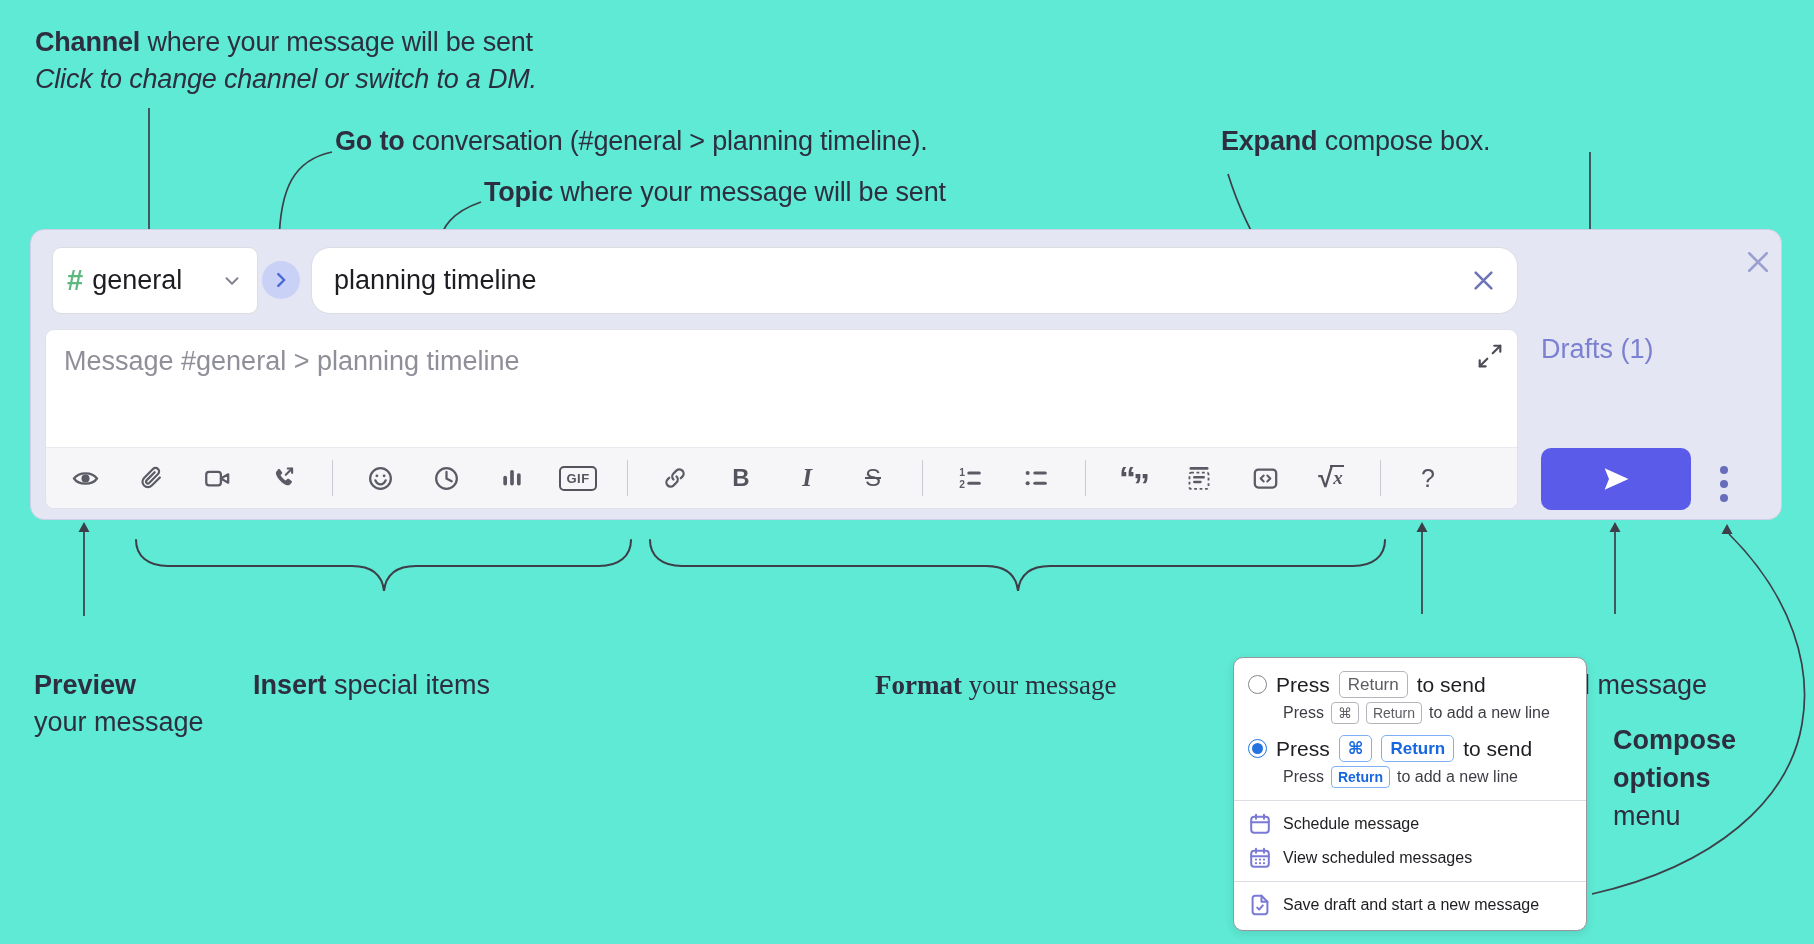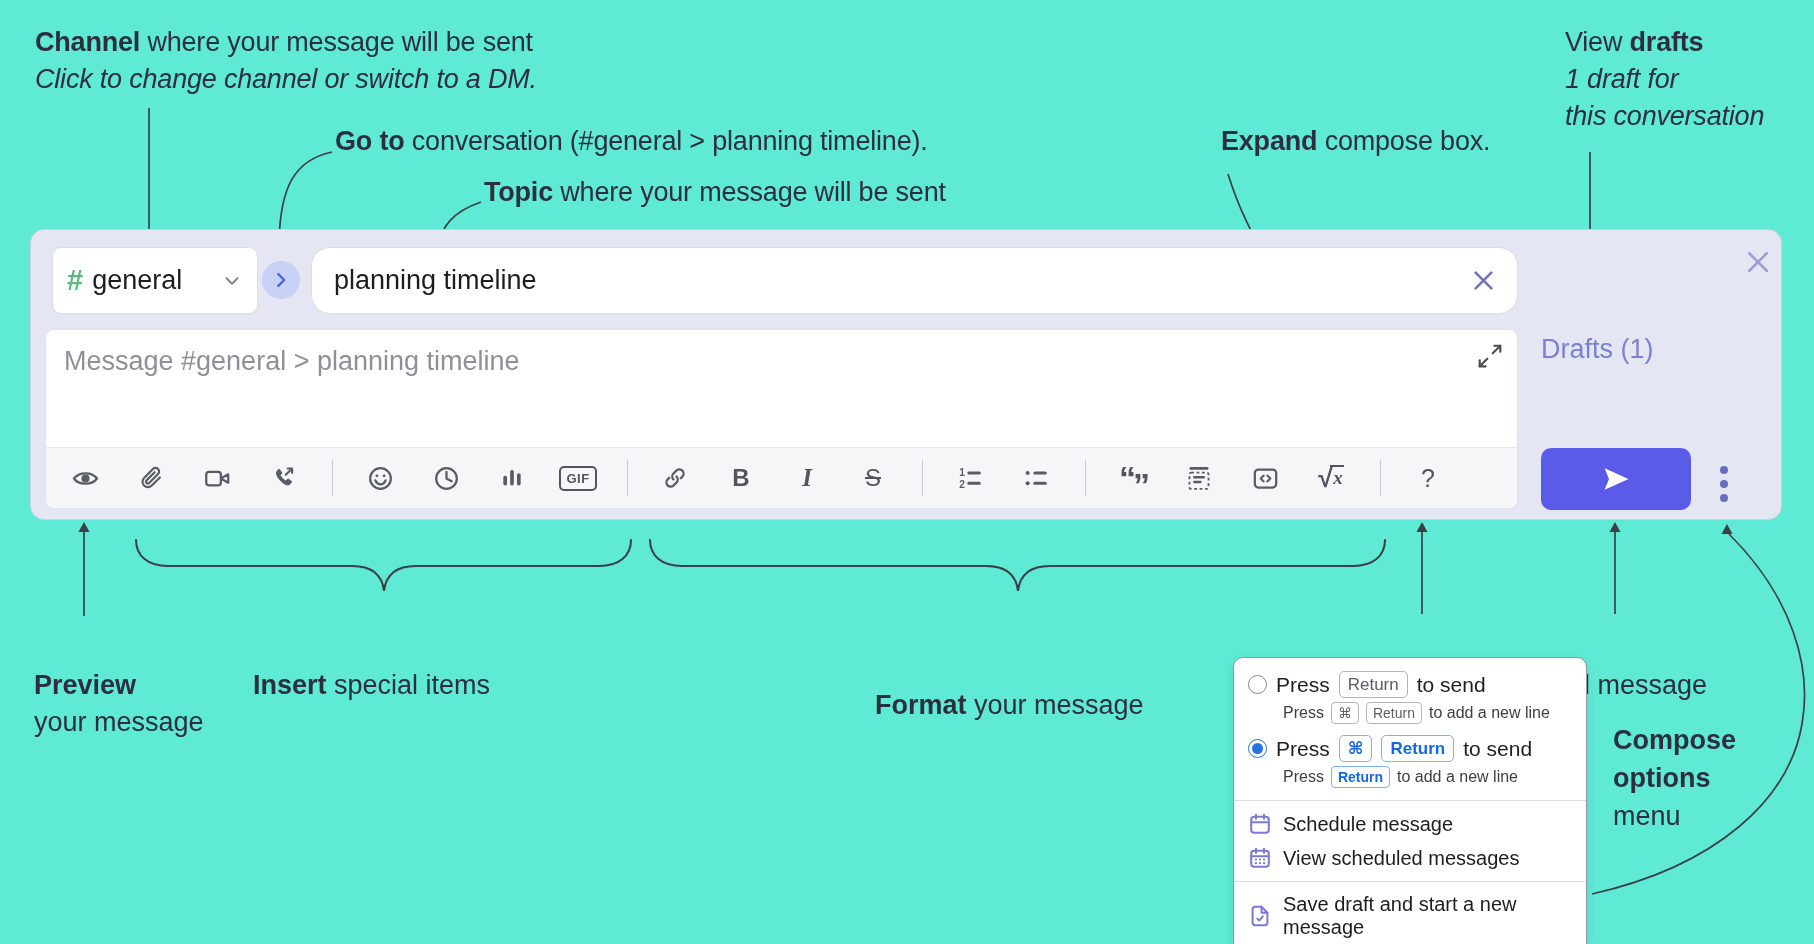--- a/index.html
+++ b/index.html
@@ -59,21 +59,21 @@
   .opt-main{display:flex;align-items:center;gap:9px;padding:5px 14px 2px;font-size:21px;color:#1d1d22;}
   .opt-sub{display:flex;align-items:center;gap:7px;padding:2px 14px 6px 49px;font-size:16px;color:#3d3e45;}
   .radio{width:19px;height:19px;border:1.5px solid #85858c;border-radius:50%;background:#fff;flex:none;box-sizing:border-box;}
   .radio.sel{border-color:#2374e1;display:flex;align-items:center;justify-content:center;}
   .radio.sel::after{content:"";width:11px;height:11px;border-radius:50%;background:#2374e1;}
   .key{display:inline-block;border:1.5px solid #b4b4ba;border-radius:5px;padding:0 8px;font-size:17px;
        line-height:25px;color:#5c5c63;background:#fff;}
   .key.sm{font-size:14px;line-height:20px;padding:0 6px;border-radius:4px;}
   .key.blue{border-color:#7fb0f5;color:#1667e0;font-weight:600;}
   .mdiv{height:1px;background:#dddde3;margin:6px 0;}
-  .mitem{display:flex;align-items:center;gap:11px;padding:5px 14px;font-size:20px;color:#1d1d22;cursor:pointer;}
+  .mitem{display:flex;align-items:center;gap:11px;padding:5px 14px;font-size:16px;color:#1d1d22;cursor:pointer;}
   .micon{width:24px;height:24px;color:#7a79d6;flex:none;}
 </style>
 </head>
 <body>
 
 <div class="stage">
 
   <svg class="overlay" viewBox="0 0 1814 944">
     <g fill="none" stroke="#3d3e48" stroke-width="1.7">
       <path d="M149 108 V240"></path>
@@ -109,25 +109,20 @@
   </div>
   <div class="ann" style="left:335px;top:123px;">
     <span class="bold">Go to</span><span> conversation (#general &gt; planning timeline).</span>
   </div>
   <div class="ann" style="left:484px;top:174px;">
     <span class="bold">Topic</span><span> where your message will be sent</span>
   </div>
   <div class="ann" style="left:1221px;top:123px;">
     <span class="bold">Expand</span><span> compose box.</span>
   </div>
-  <div class="ann" style="left:1565px;top:24px;">
-    <div><span>View </span><span class="bold">drafts</span></div>
-    <div class="it">1 draft for</div>
-    <div class="it">this conversation</div>
-  </div>
 
   <div class="composer">
     <div class="chip">
       <span class="hash">#</span>
       <span class="chname">general</span>
       <svg width="22" height="22" viewBox="0 0 24 24">
           <path d="M6 9 l6 6 6 -6" fill="none" stroke="#84848e" stroke-width="2.2" stroke-linecap="round" stroke-linejoin="round"></path>
         </svg>
     </div>
     <button class="goto">
@@ -285,21 +280,21 @@
       </svg>
   </div>
 
   <div class="blabel" style="left:34px;top:624px;">
     <div><span class="ann-b" style="font-weight:700">Preview</span></div>
     <div>your message</div>
   </div>
   <div class="blabel" style="left:253px;top:624px;">
     <span style="font-weight:700">Insert</span><span> special items</span>
   </div>
-  <div class="blabel" style="left:875px;top:644px;">
+  <div class="blabel" style="left:875px;top:624px;font-family:Liberation Serif, serif;">
     <span style="font-weight:700">Format</span><span> your message</span>
   </div>
   <div class="blabel" style="left:1277px;top:624px;">
     <span>Formatting </span><span style="font-weight:700">sent</span>
   </div>
   <div class="blabel" style="left:1527px;top:624px;">
     <span style="font-weight:400">Send</span><span> message</span>
   </div>
   <div class="blabel" style="left:1613px;top:678px;line-height:38px;">
     <div style="font-weight:700">Compose</div>

